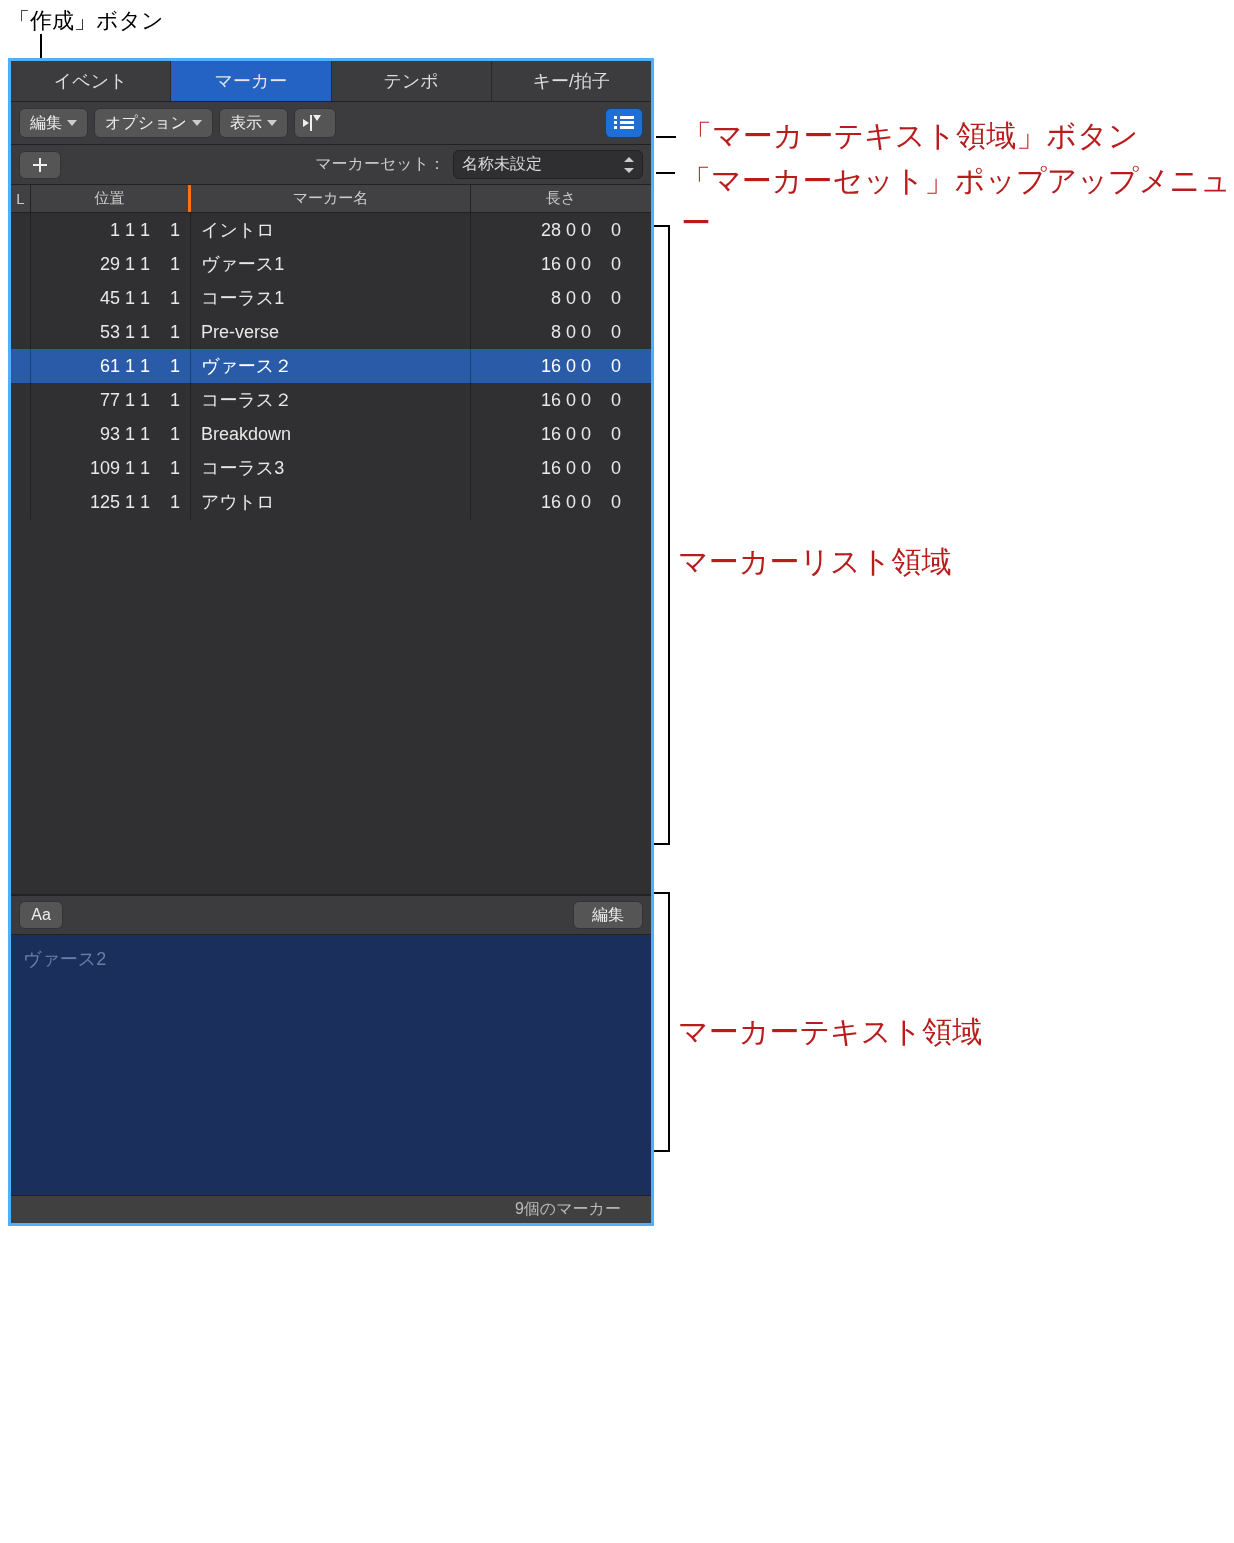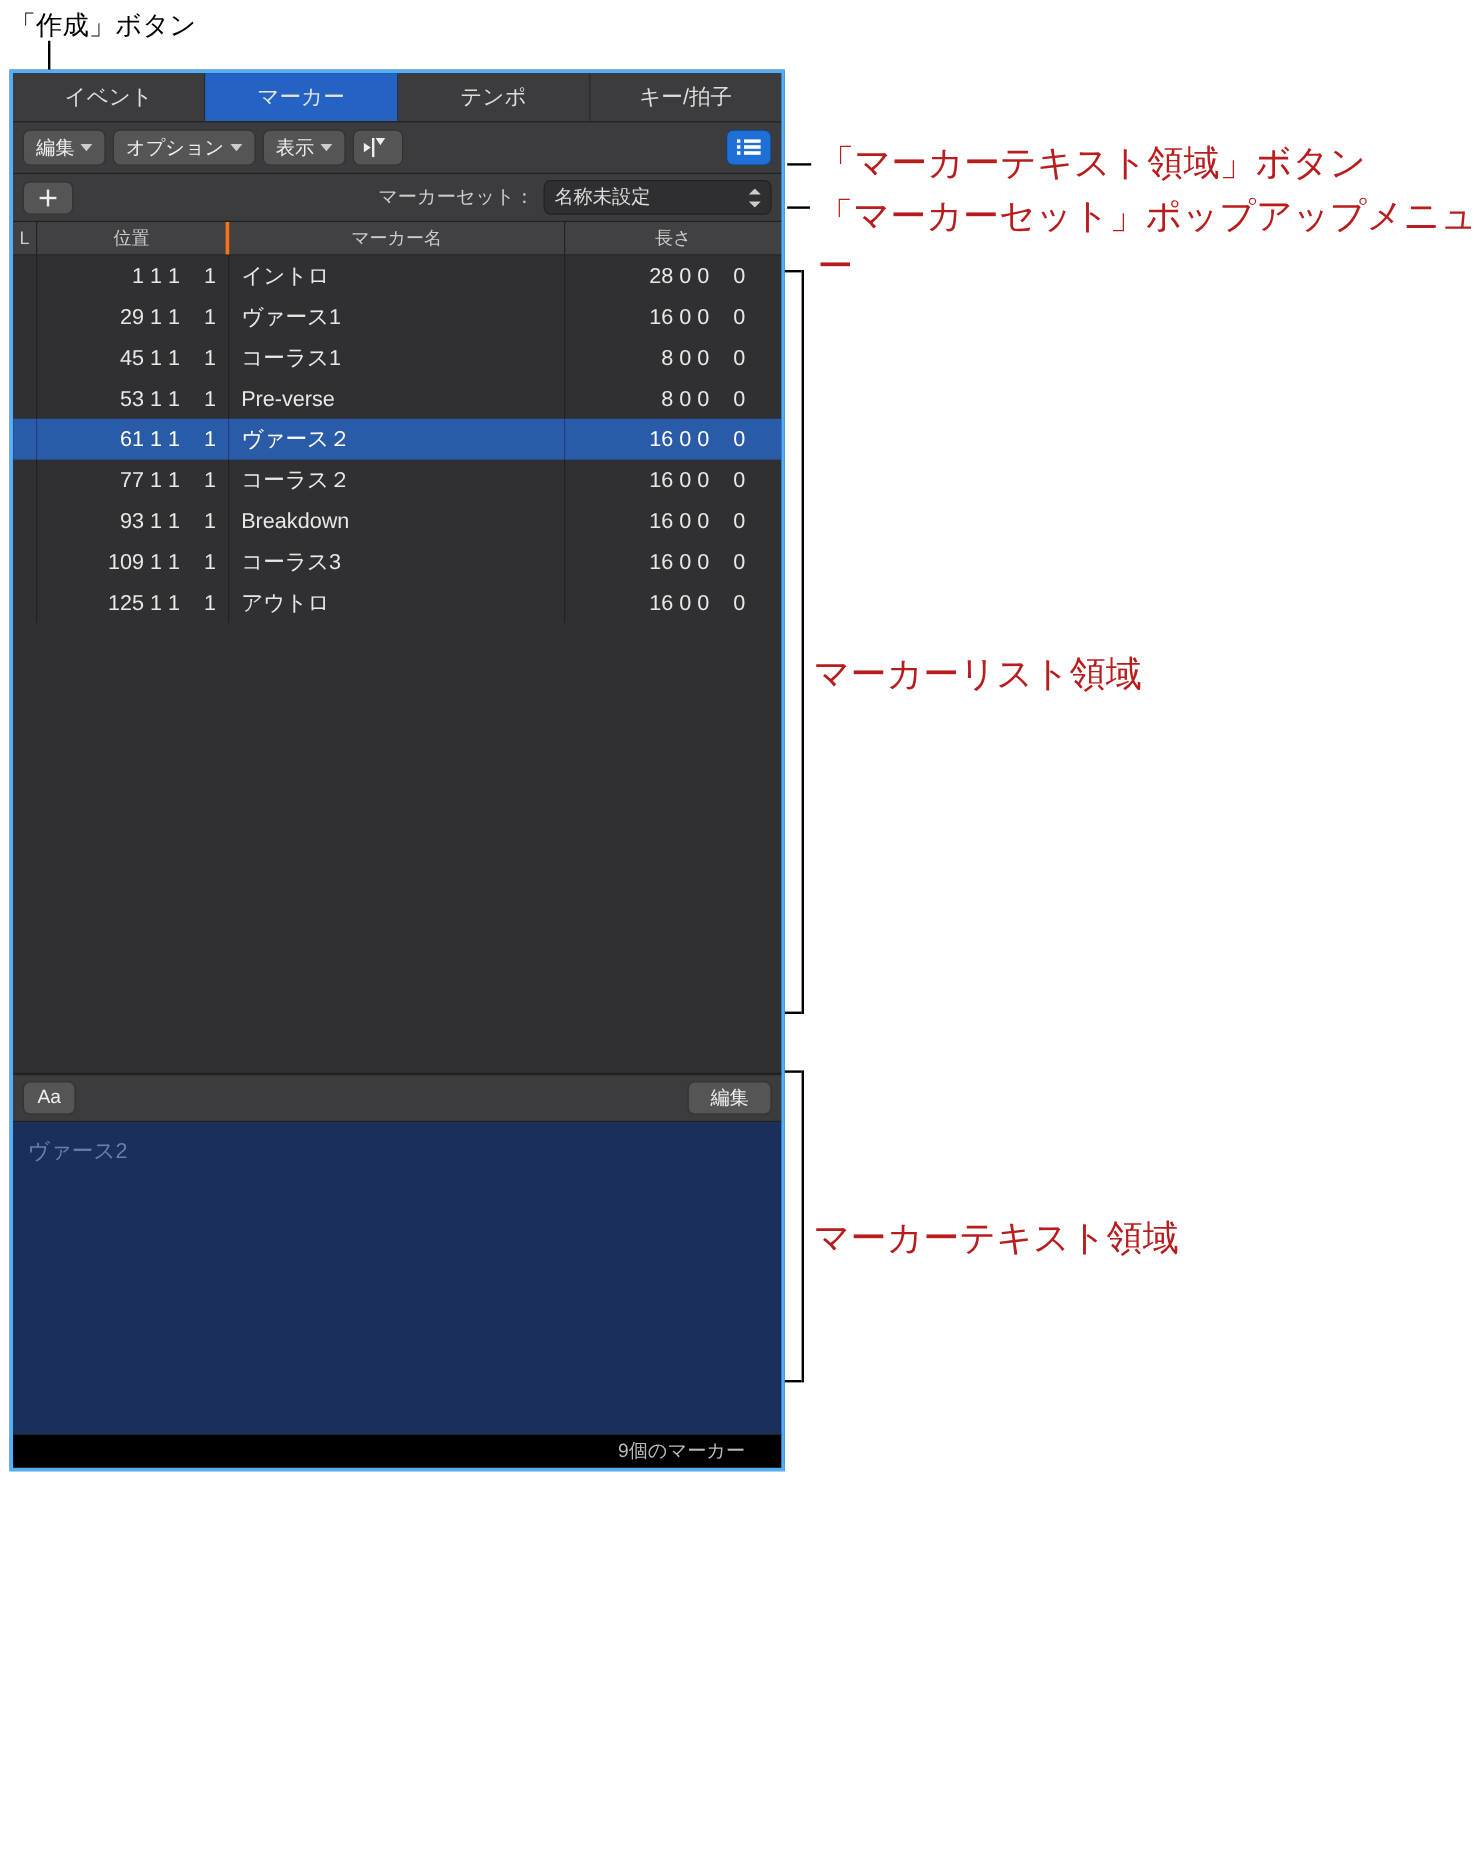--- a/index.html
+++ b/index.html
@@ -162,21 +162,21 @@
       color:#eee;font-size:16px;cursor:pointer;display:flex;align-items:center;
     }
     .text-area {
       height:260px;
       background:#1a2f5c;
       color:#6a7fa6;
       font-size:18px;
       padding:12px;
     }
     .status {
-      height:28px;background:#000000;color:#bbb;
+      height:28px;background:#404040;color:#bbb;
       display:flex;align-items:center;justify-content:flex-end;
       padding-right:30px;font-size:16px;
       border-top:1px solid #222;
     }
     
     .callout {
       position:absolute;
       font-size:30px;
       color:#b91c1c;
       display:flex;align-items:center;

